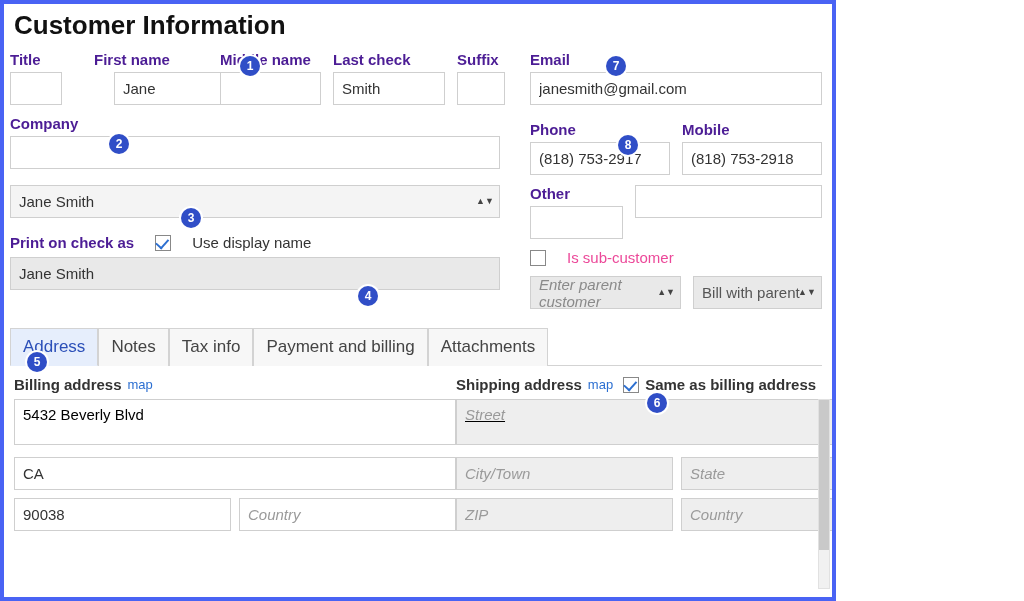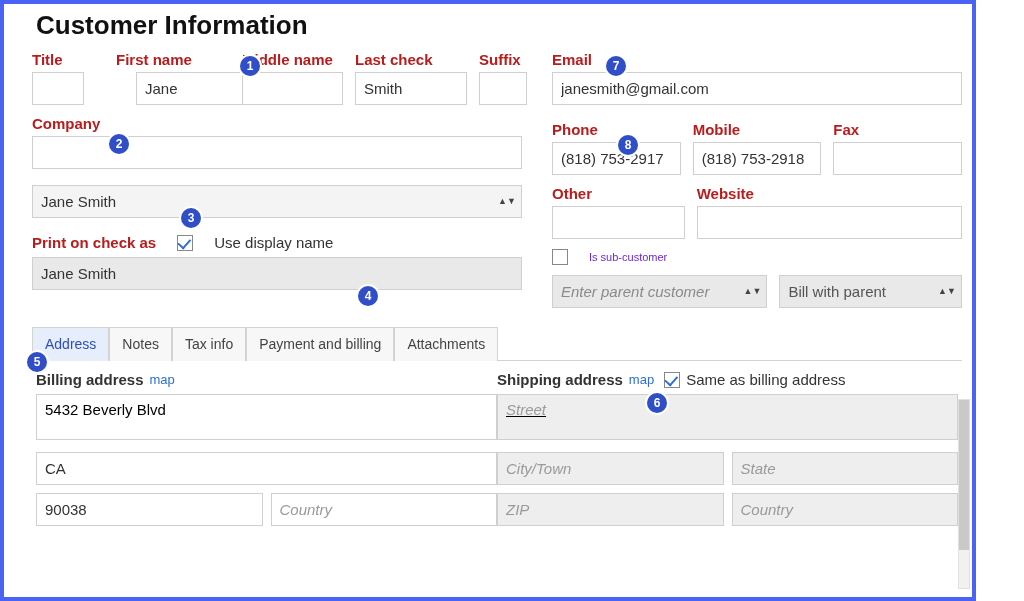--- a/index.html
+++ b/index.html
@@ -1,39 +1,39 @@
 <!DOCTYPE html>
 <html><head>
 <meta charset="utf-8">
 <style>
   * { box-sizing: border-box; margin: 0; padding: 0; }
   html, body { width: 1024px; height: 601px; font-family: -apple-system, "Helvetica Neue", Arial, sans-serif; }
   body { background: #fff; }
-  .frame { border: 4px solid #4963f4; width: 976px; height: 601px; overflow: hidden; padding: 4px 10px 0 28px; position: relative; }
+  .frame { border: 4px solid #4963f4; width: 836px; height: 601px; overflow: hidden; padding: 4px 10px 0 6px; position: relative; }
   h1 { font-size: 26px; font-weight: 700; color: #111; margin: 2px 0 10px 4px; }
   .cols { display: flex; gap: 30px; }
   .colL { width: 490px; }
   .colR { width: 470px; }
-  .lbl { font-size: 15px; font-weight: 600; color: #b91c1c; display: flex; align-items: center; gap: 4px; margin-bottom: 4px; }
+  .lbl { font-size: 15px; font-weight: 600; color: #4c1d95; display: flex; align-items: center; gap: 4px; margin-bottom: 4px; }
   .req::before { content:"*"; color:#d0021b; margin-right:2px; }
   input[type=text], .selectish, .selectish2 { height: 33px; border: 1px solid #cfcfcf; font-size: 15px; padding: 0 8px; background:#fff; color:#333; }
   input[type=text]::placeholder { color:#9a9a9a; font-style: italic; }
   .row { display:flex; gap:12px; margin-bottom:10px; }
   .cell { display:flex; flex-direction:column; }
   .w52 { width:52px; } .w114 { width:114px;margin-left:20px; } .w101 { width:101px; } .w112 { width:112px; } .w48{width:48px;}
   .full { width: 100%; }
   .selectish { display:flex; align-items:center; justify-content:space-between; background:#f4f4f4; }
   .selectish .caret, .selectish2 .caret2 { width:12px; display:flex; flex-direction:column; align-items:center; gap:1px; font-size:9px; line-height:7px; color:#444;}
   .selectish2 { display:flex; align-items:center; justify-content:space-between; background:#fff; }
   .disabled { background:#e9e9e9 !important; color:#777; }
   .checkbox { width:16px; height:16px; border:1px solid #888; display:inline-flex; align-items:center; justify-content:center; background:#fff; flex-shrink:0; }
   .checkbox.checked::after { content:""; width:10px; height:6px; border-left:2px solid #2c6fd1; border-bottom:2px solid #2c6fd1; transform: rotate(-48deg) translate(0px,-1px); }
   .inline { display:flex; align-items:center; gap:21px; }
   .tabs { display:flex; border-bottom:1px solid #d3d3d3; margin-top:8px; }
-  .tab { padding:8px 12px; font-size:14px; border:1px solid #d3d3d3; border-bottom:none; margin-right:0; background:#f7f7f7; cursor:pointer; position:relative; top:1px; color:#444;}
+  .tab { padding:8px 12px; font-size:17px; border:1px solid #d3d3d3; border-bottom:none; margin-right:0; background:#f7f7f7; cursor:pointer; position:relative; top:1px; color:#444;}
   .tab.active { background:#e6eefc; color:#2b4fb8; font-weight:500; border-bottom:1px solid #e6eefc; }
   .panel { display:flex; padding:10px 4px 0 4px; }
   .addrcol { flex:1; }
   .addrlbl { font-weight:600; font-size:15px; color:#333; display:flex; align-items:center; gap:6px; margin-bottom:6px;}
   .maplink { color:#2c6fd1; font-weight:400; font-size:13px; }
   .grid2 { display:flex; gap:8px; margin-bottom:8px; }
   .grid2 input { flex:1; }
   .gray input { background:#eeeeee; color:#8b8b8b; }
   .scrollhint { position:absolute; right:2px; bottom:8px; width:12px; height:190px; background:#f1f1f1; border:1px solid #e1e1e1; }
   .scrollhint .thumb { position:absolute; top:0; width:100%; height:150px; background:#c9c9c9; }
@@ -108,40 +108,35 @@
 
       <div class="row">
         <div class="cell" style="flex:1">
           <span class="lbl">Phone</span>
           <input type="text" class="full" value="(818) 753-2917" style="">
         </div>
         <div class="cell" style="flex:1">
           <span class="lbl">Mobile</span>
           <input type="text" class="full" value="(818) 753-2918" style="">
         </div>
-        <div class="cell" style="flex:1">
-          <span class="lbl">Fax</span>
-          <input type="text" class="full" value="" style="">
-        </div>
       </div>
 
       <div class="row">
         <div class="cell" style="flex:1">
           <span class="lbl">Other</span>
           <input type="text" class="full" value="" style="">
         </div>
         <div class="cell" style="flex:2">
-          <span class="lbl">Website</span>
           <input type="text" class="full" value="" style="">
         </div>
       </div>
 
       <div class="inline" style="margin:4px 0 10px 0">
         <span class="checkbox"></span>
-        <span style="font-size:11px;color:#6d28d9">Is sub-customer</span>
+        <span style="font-size:15px;color:#ec4899">Is sub-customer</span>
       </div>
 
       <div class="row">
         <div class="selectish2 disabled" style="flex:1.2">
           <span style="color:#8a8a8a;font-style:italic">Enter parent customer</span>
           <span class="caret2">▲▼</span>
         </div>
         <div class="selectish2 disabled" style="flex:1">
           <span style="color:#555">Bill with parent</span>
           <span class="caret2">▲▼</span>
@@ -174,21 +169,21 @@
         <input type="text" value="90038" style="">
         <input type="text" placeholder="Country" style="">
       </div>
     </div>
 
     <div class="addrcol gray">
       <div class="addrlbl">
         <span>Shipping address</span>
         <a class="maplink">map</a>
         <span class="checkbox checked" style="margin-left:4px"></span>
-        <span style="font-size:15px;font-weight:400">Same as billing address</span>
+        <span style="font-size:15px;font-weight:700">Same as billing address</span>
       </div>
       <textarea class="st stgray" placeholder="Street" style=""></textarea>
       <div style="height:8px"></div>
       <div class="grid2">
         <input type="text" placeholder="City/Town" style="">
         <input type="text" placeholder="State" style="">
       </div>
       <div class="grid2">
         <input type="text" placeholder="ZIP" style="">
         <input type="text" placeholder="Country" style="">

